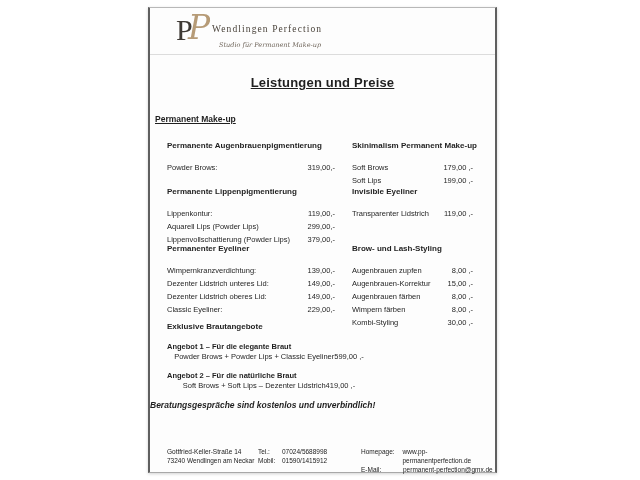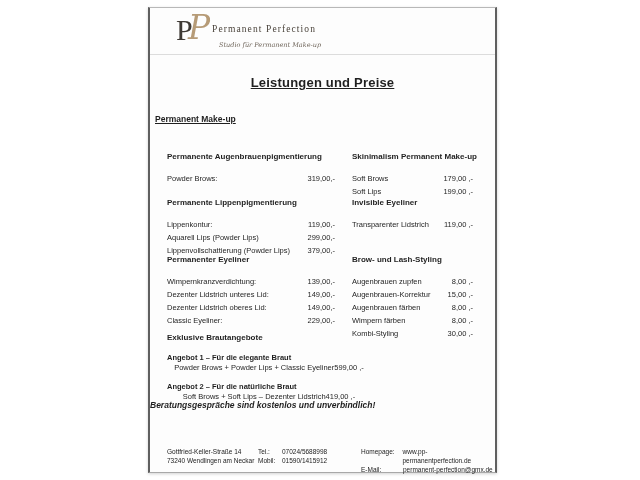--- a/index.html
+++ b/index.html
@@ -22,21 +22,21 @@
   .logo-text{margin-left:0;padding-top:10px;}
   .logo-name{font-family:"Liberation Serif",serif;font-size:9.5px;letter-spacing:1.1px;color:#49423a;white-space:nowrap;}
   .logo-tagline{font-family:"DejaVu Serif",serif;font-style:italic;font-size:6.5px;color:#6e6459;margin-top:7px;margin-left:7px;white-space:nowrap;}
   .header-divider{position:absolute;left:0;top:46px;width:100%;height:1px;background:#dcdcdc;}
   
   .doc-title{position:absolute;left:0;top:67px;width:100%;text-align:center;
     font-size:13px;font-weight:bold;text-decoration:underline;letter-spacing:.2px;}
   .category-heading{position:absolute;left:5px;top:106px;font-size:8.5px;font-weight:bold;text-decoration:underline;}
   
   .section{position:absolute;}
-  .sec-h{font-size:8px;font-weight:bold;line-height:9px;margin:11px 0 11px 0;white-space:nowrap;}
+  .sec-h{font-size:8px;font-weight:bold;line-height:9px;margin:0 0 11px 0;white-space:nowrap;}
   .row{display:flex;justify-content:space-between;font-size:7.5px;line-height:13px;white-space:nowrap;}
   .ls1{left:17px;top:133px;width:168px;}
   .ls2{left:17px;top:179px;width:168px;}
   .ls3{left:17px;top:236px;width:168px;}
   .rs1{left:202px;top:133px;width:121px;}
   .rs2{left:202px;top:179px;width:121px;}
   .rs3{left:202px;top:236px;width:121px;}
   
   .bridal{left:17px;top:314px;width:204px;}
   .offer{margin-bottom:9px;}
@@ -58,21 +58,21 @@
 <body>
 
 <div class="page">
 
   <div class="logo">
     <div class="monogram">
       <span class="mono-p1">P</span>
       <span class="mono-p2">P</span>
     </div>
     <div class="logo-text">
-      <div class="logo-name">Permanent Perfection</div>
+      <div class="logo-name">Wendlingen Perfection</div>
       <div class="logo-tagline">Studio für Permanent Make-up</div>
     </div>
   </div>
   <div class="header-divider"></div>
 
   <div class="doc-title">Leistungen und Preise</div>
   <div class="category-heading">Permanent Make-up</div>
 
   <div class="section ls1">
     <div class="sec-h">Permanente Augenbrauenpigmentierung</div>

